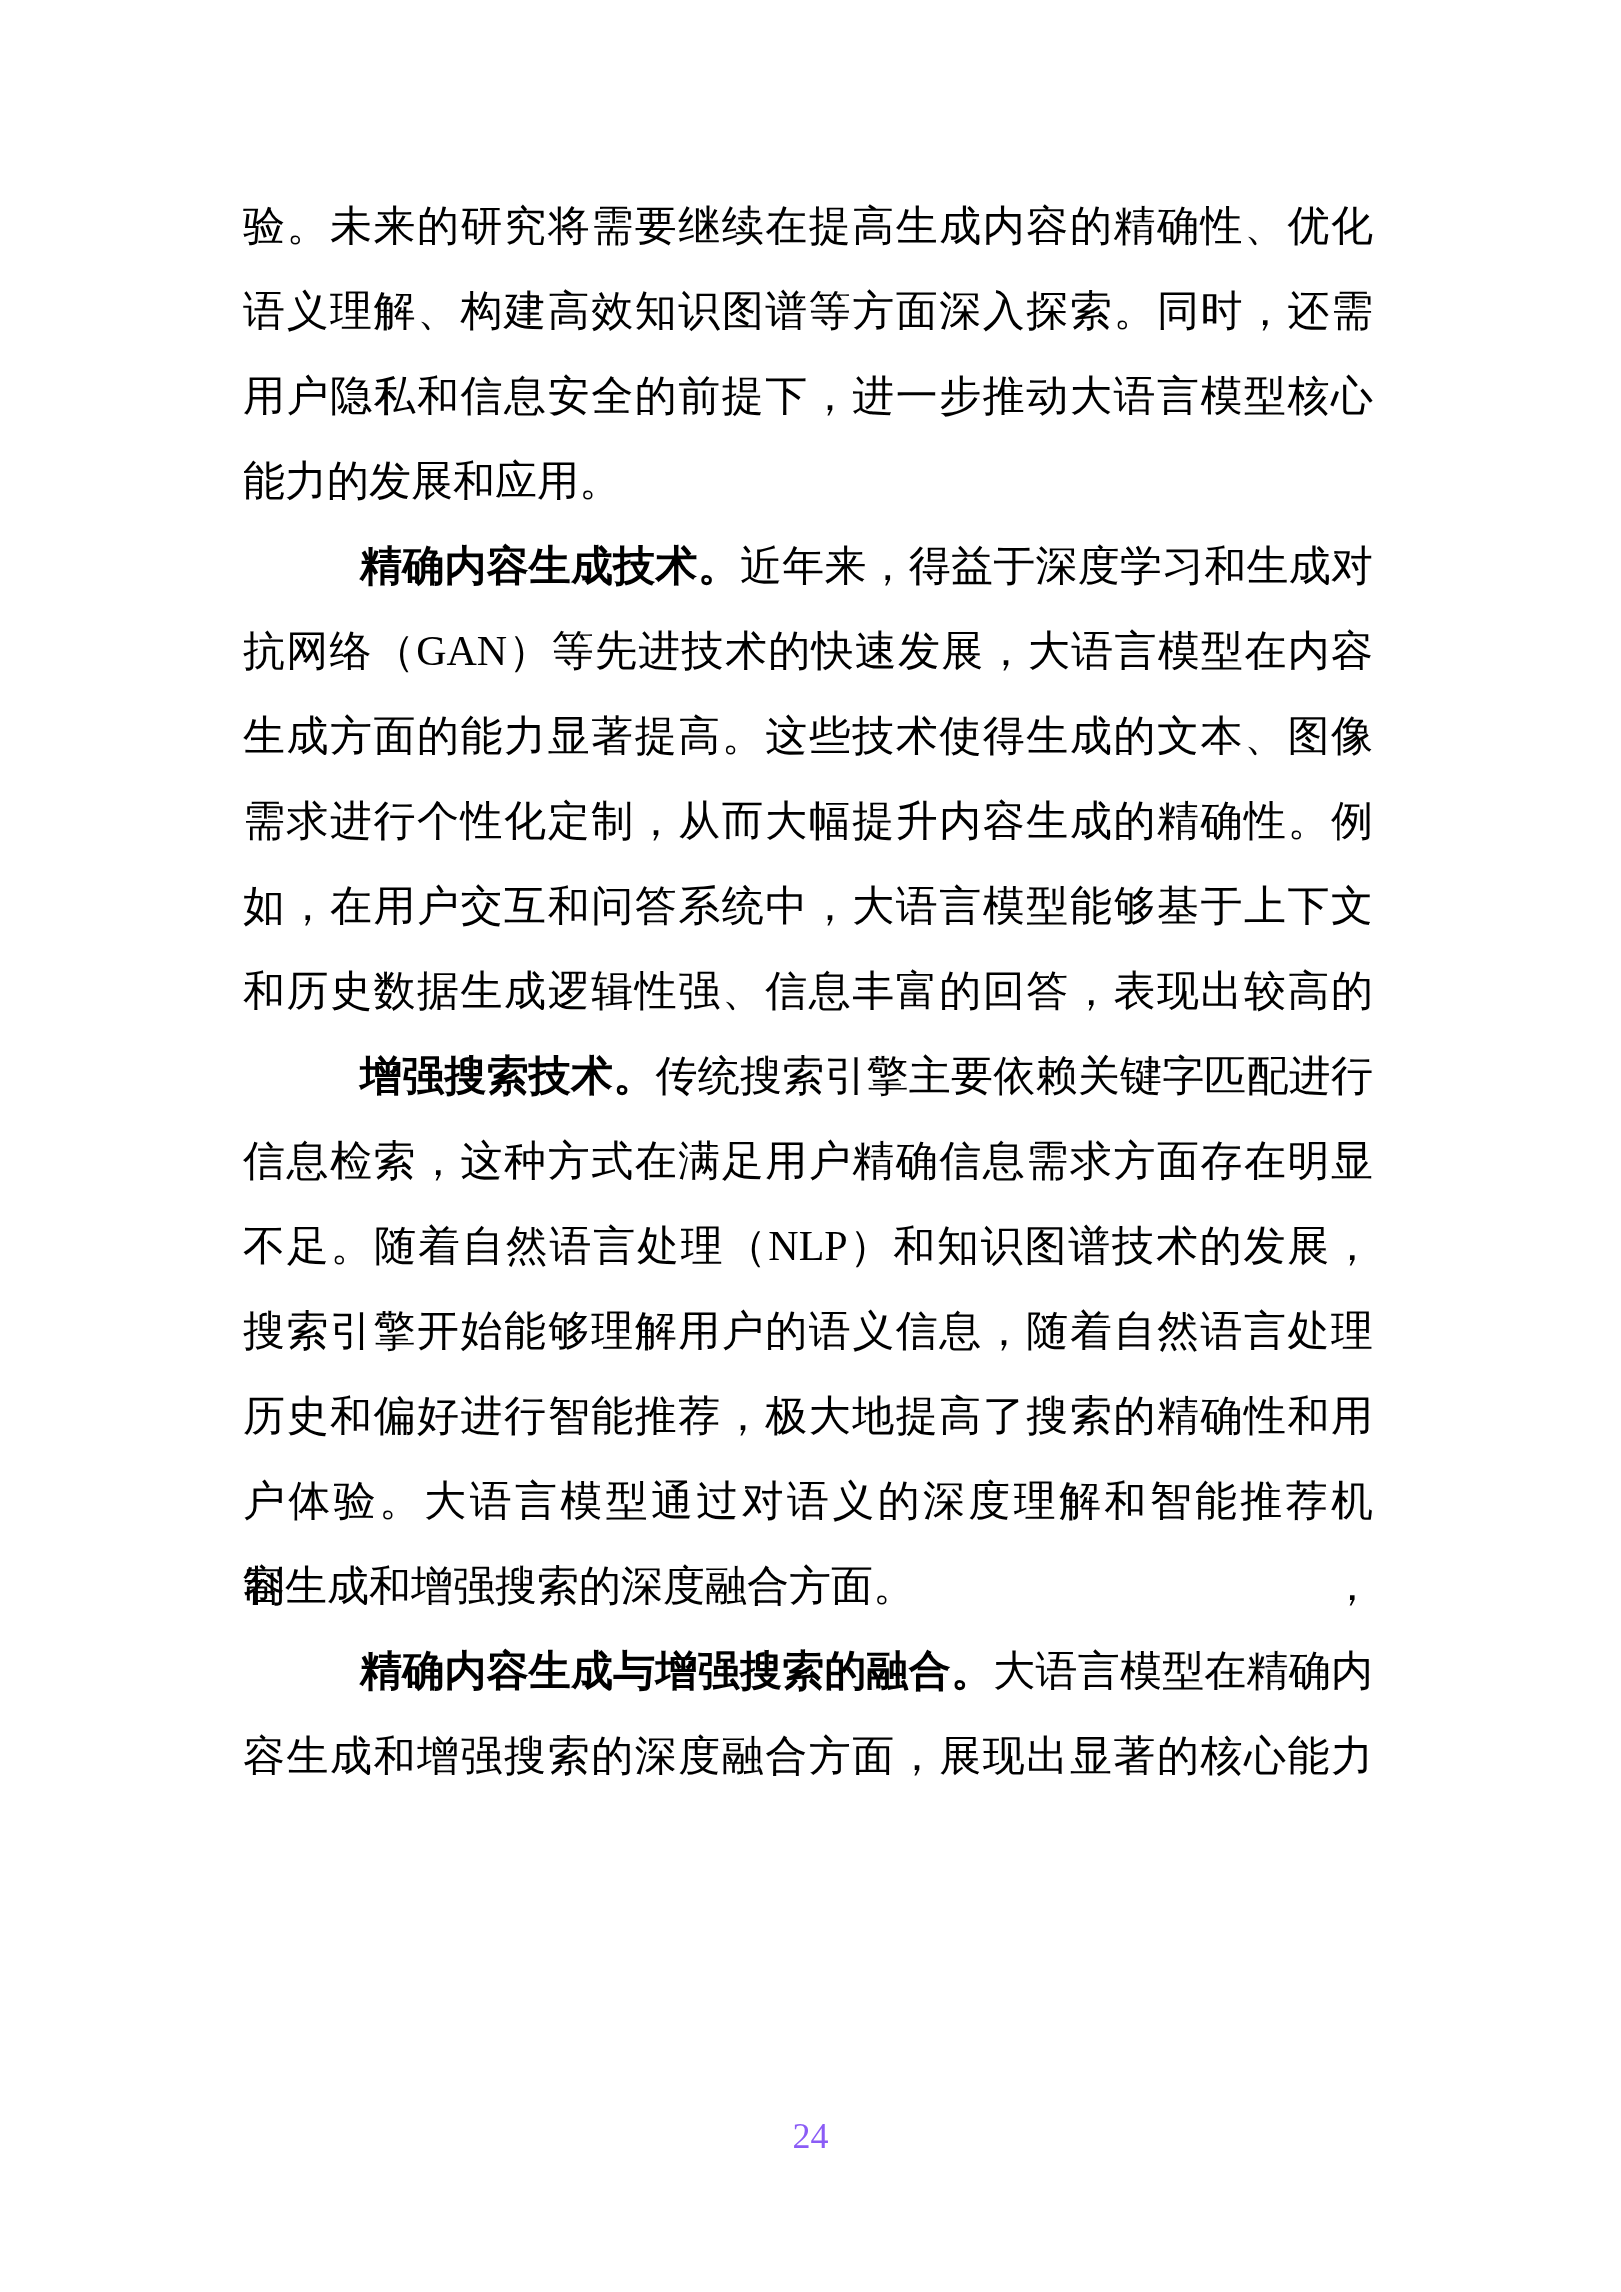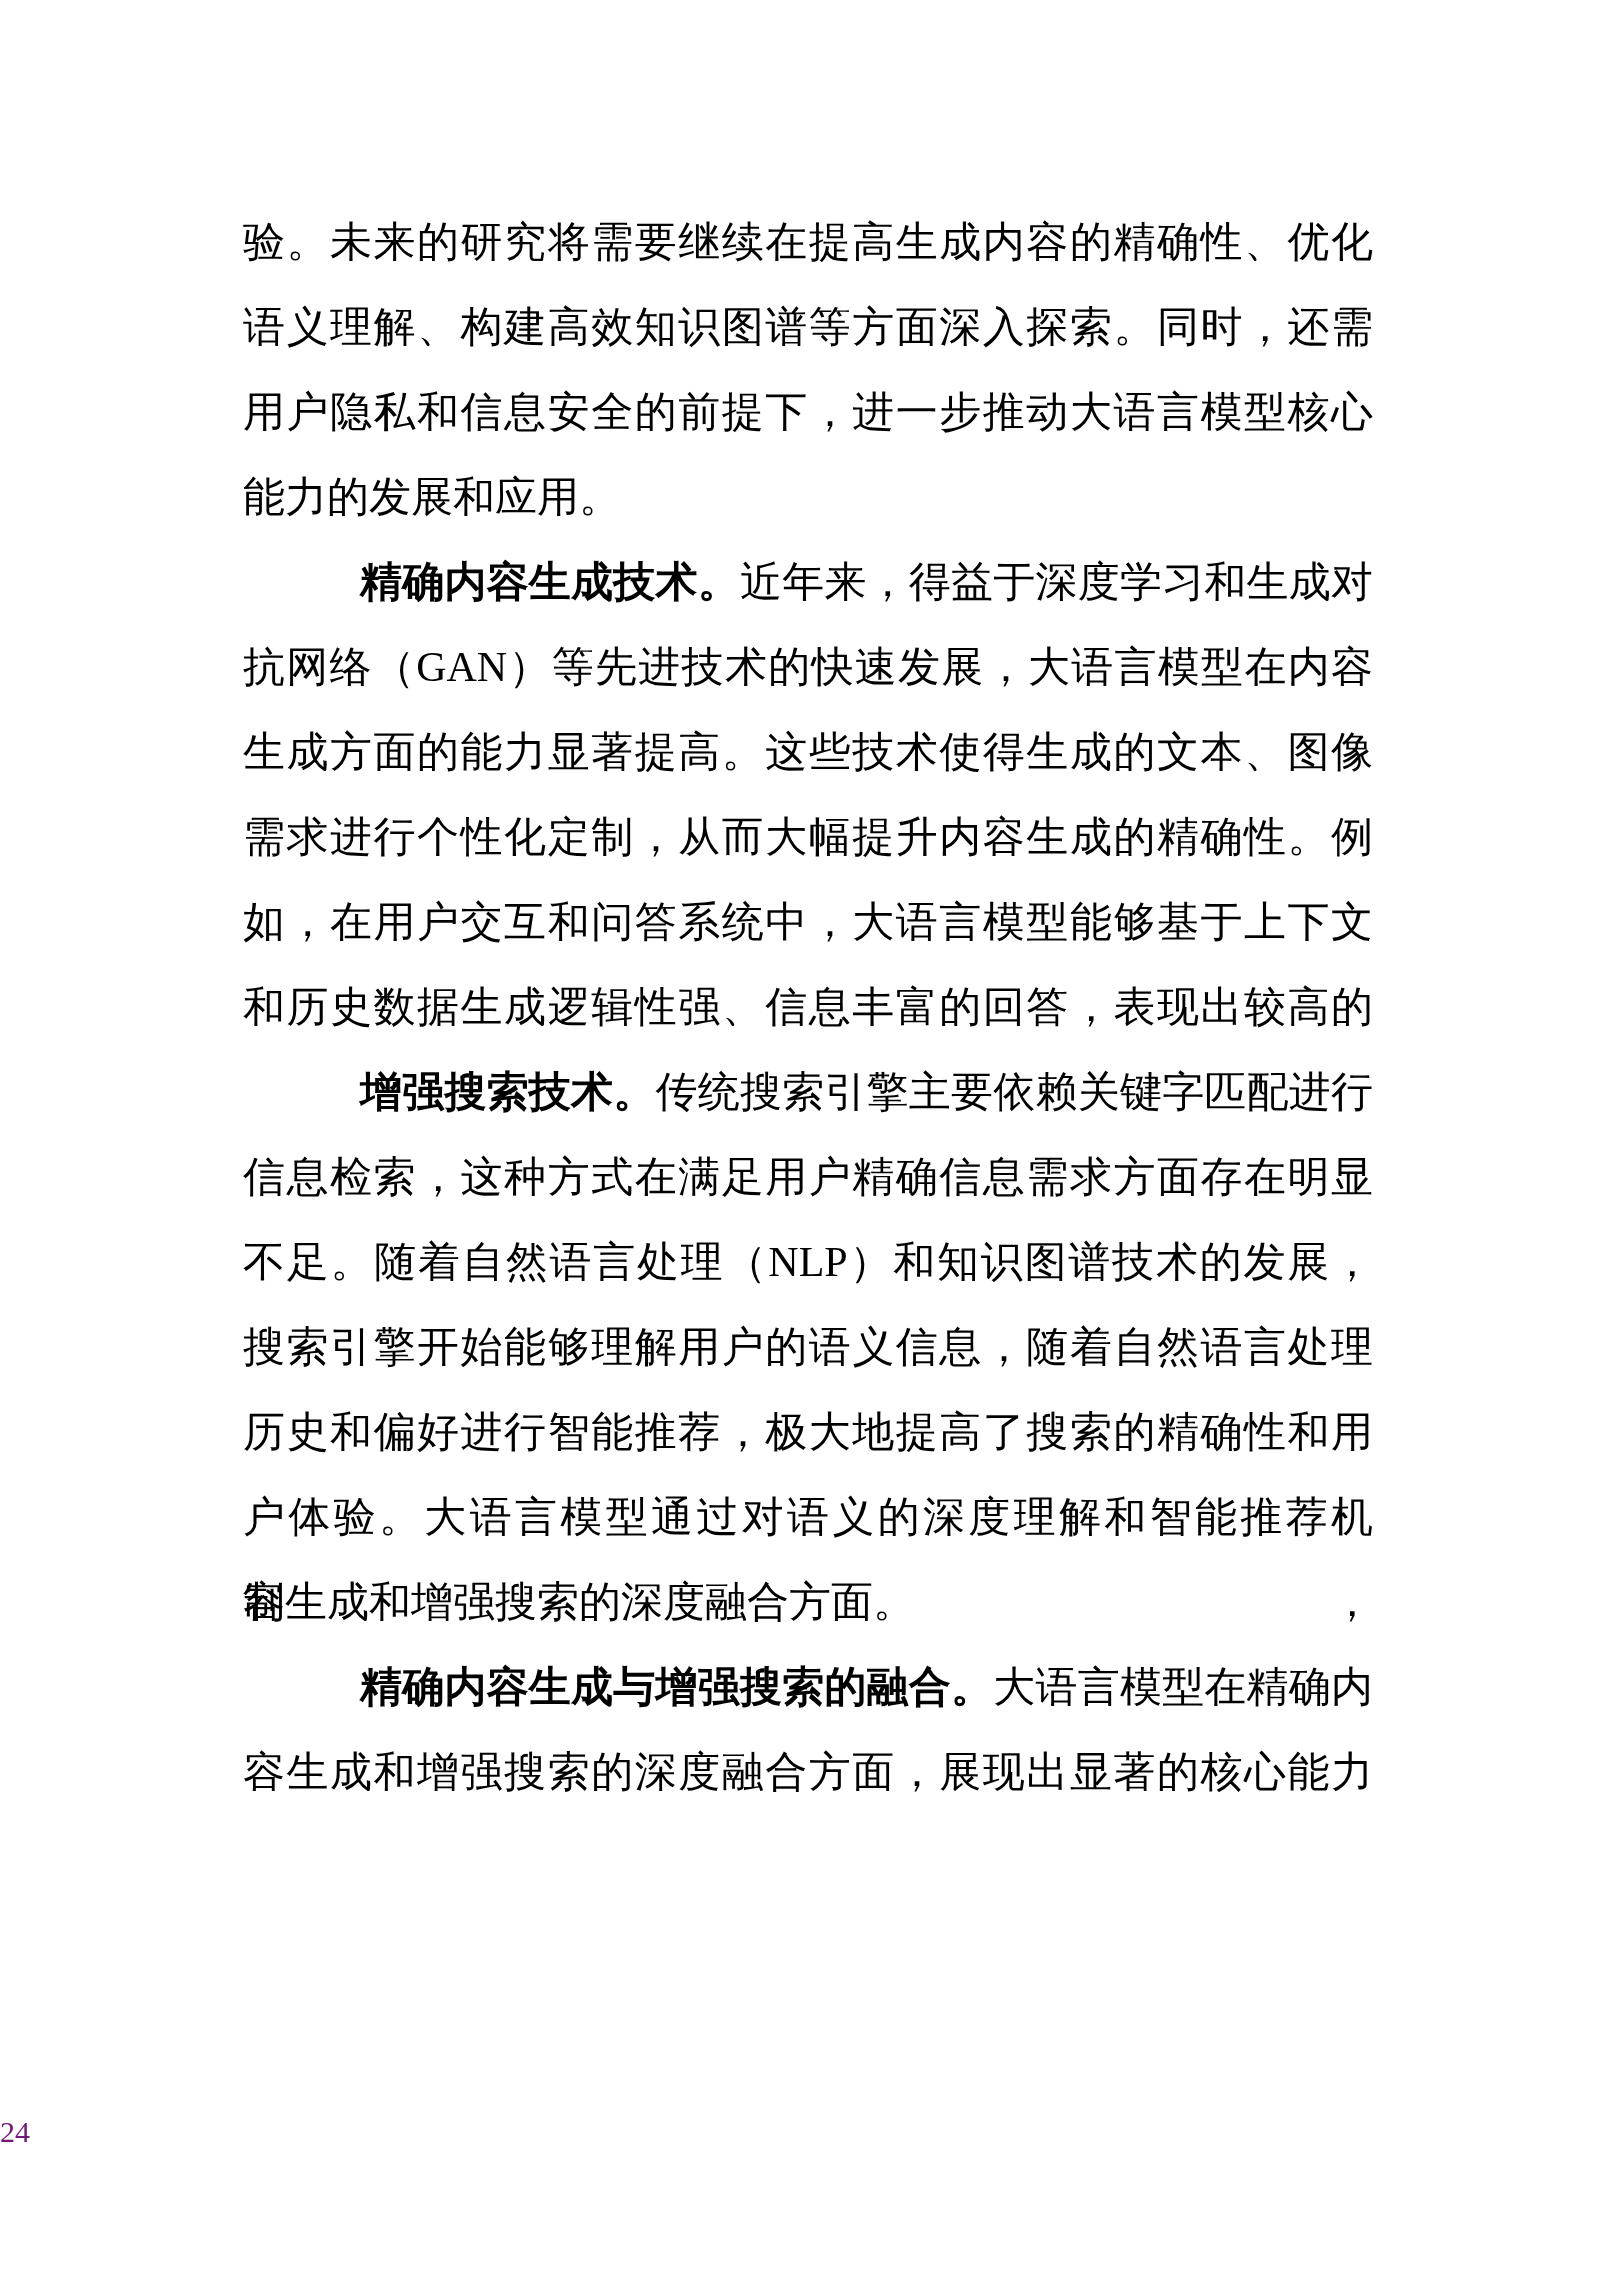--- a/index.html
+++ b/index.html
@@ -7,21 +7,21 @@
     width: 1621px;
     height: 2293px;
     position: relative;
     background: #ffffff;
     color: #000000;
     font-family: "Liberation Serif", "DejaVu Serif", serif;
   }
   .text-block {
     position: absolute;
     left: 243px;
-    top: 200px;
+    top: 184px;
     width: 1130px;
     font-size: 42px;
     line-height: 85px;
   }
   .line {
     height: 85px;
     text-align: justify;
     text-align-last: justify;
     white-space: normal;
   }
@@ -32,22 +32,23 @@
   .line.indent {
     text-indent: 93px;
   }
   .seg { font-weight: normal; }
   .seg.b { font-weight: 700; margin-left: 24px; }
   .page-number {
     position: absolute;
     top: 2115px;
     left: 0;
     width: 100%;
-    font-size: 30px;
-    color: #701a75;
+    text-align: center;
+    font-size: 36px;
+    color: #8b5cf6;
   }
 </style>
 </head>
 <body>
 
 <div class="text-block" id="text-block">
     <div class="line"><span class="seg">验。未来的研究将需要继续在提高生成内容的精确性、优化</span></div>
     <div class="line"><span class="seg">语义理解、构建高效知识图谱等方面深入探索。同时，还需</span></div>
     <div class="line"><span class="seg">用户隐私和信息安全的前提下，进一步推动大语言模型核心</span></div>
     <div class="line end"><span class="seg">能力的发展和应用。</span></div>

